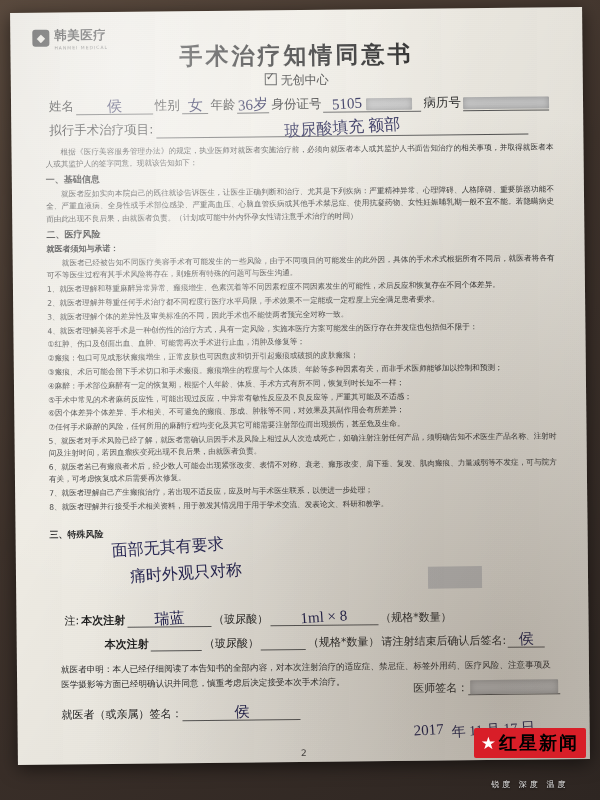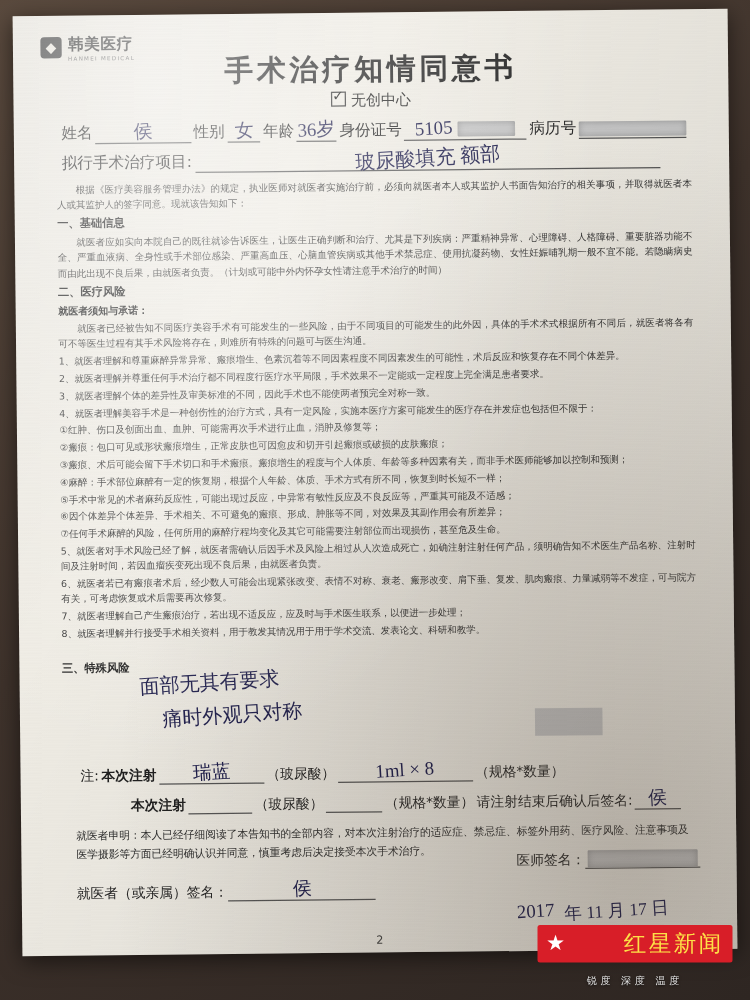--- a/index.html
+++ b/index.html
@@ -102,22 +102,22 @@
   .pageno{position:absolute;top:738px;left:0;width:572px;text-align:center;font-size:9px;color:#444;}
   
   .news{
     position:absolute;right:14px;bottom:10px;text-align:center;z-index:20;
   }
   .news-main{
     display:flex;align-items:center;gap:3px;
     background:#d81e28;padding:3px 7px;border-radius:2px;
   }
   .news-star{color:#fff;font-size:17px;line-height:1;}
-  .news-text{color:#fde047;font-size:18px;font-weight:normal;letter-spacing:2px;font-family:"DejaVu Sans","Liberation Sans",sans-serif;margin-left:44px;}
-  .news-sub{color:#e8e8e8;font-size:8px;letter-spacing:3px;margin-top:9px;text-shadow:0 1px 2px rgba(0,0,0,.8);}
+  .news-text{color:#000000;font-size:18px;font-weight:bold;letter-spacing:2px;font-family:"DejaVu Sans","Liberation Sans",sans-serif;}
+  .news-sub{color:#e8e8e8;font-size:8px;letter-spacing:3px;margin-top:21px;text-shadow:0 1px 2px rgba(0,0,0,.8);}
   
   .grain{
     position:absolute;inset:0;z-index:12;pointer-events:none;
     background:repeating-linear-gradient(0deg, rgba(0,0,0,.012) 0px, rgba(0,0,0,0) 2px);
   }
 </style>
 </head>
 <body>
 
 <div class="photo">

